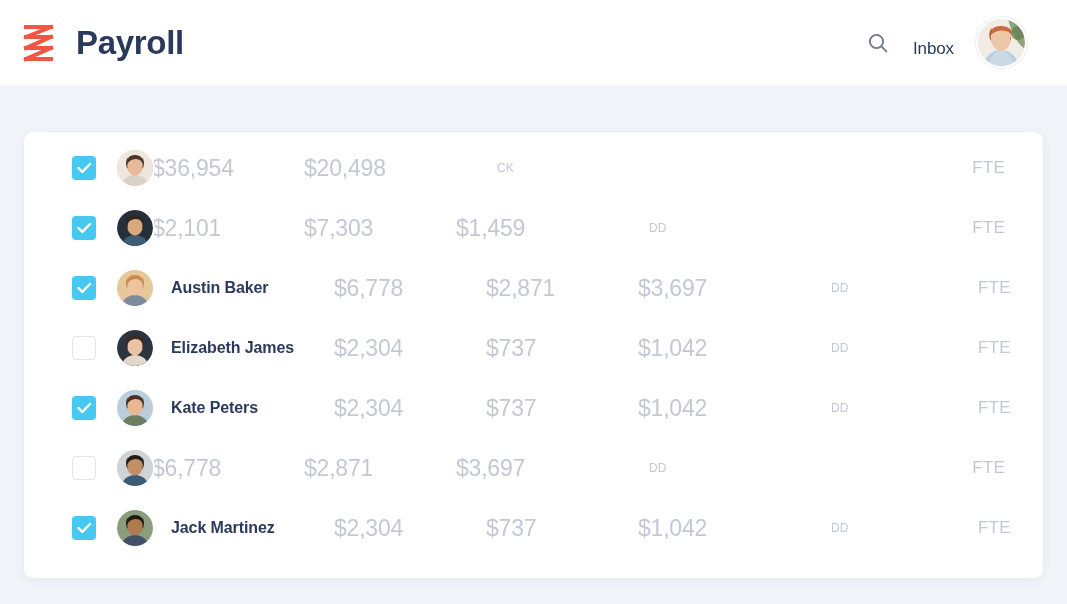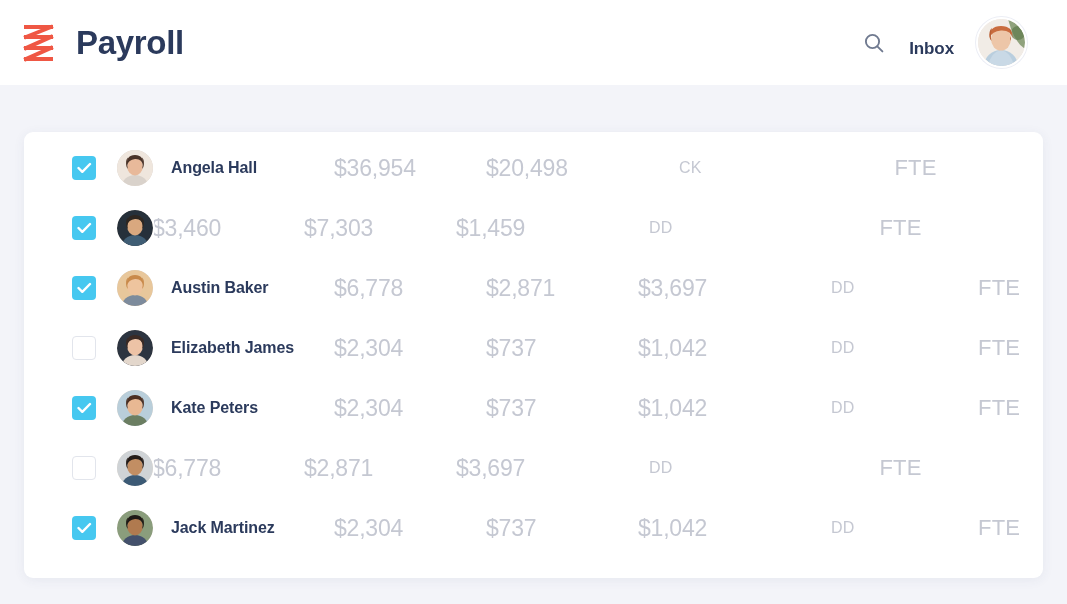--- a/index.html
+++ b/index.html
@@ -58,21 +58,21 @@
     width: 26px;
     height: 26px;
     display: flex;
     align-items: center;
     justify-content: center;
     cursor: pointer;
   }
 
   .inbox-label {
     font-size: 17px;
-    font-weight: bold;
+    font-weight: normal;
     color: #2b3a5c;
     letter-spacing: -0.1px;
     cursor: pointer;
     margin-top: 13px;
   }
 
   .header-avatar {
     width: 51px;
     height: 51px;
     border-radius: 50%;
@@ -170,29 +170,29 @@
     font-size: 23px;
     color: #c5c8d2;
     letter-spacing: -0.2px;
   }
 
   .cell-num.c3 { width: 193px; }
 
   .cell-code {
     width: 147px;
     flex: 0 0 auto;
-    font-size: 16px;
+    font-size: 12px;
     color: #c5c8d2;
     letter-spacing: 0.2px;
   }
 
   .cell-type {
     flex: 1 1 auto;
-    text-align: center;
-    font-size: 22px;
+    text-align: right;
+    font-size: 17px;
     color: #c5c8d2;
     letter-spacing: 0.2px;
   }
 </style>
 </head>
 <body>
 
 <div class="header">
 
   <div class="brand">
@@ -269,21 +269,20 @@
                 <rect width="36" height="36" fill="#efe6dd"></rect>
                 <ellipse cx="18" cy="37" rx="13.5" ry="12" fill="#d9d2cb"></ellipse>
                 <ellipse cx="18" cy="16.5" rx="7.8" ry="9" fill="#e8b99a"></ellipse>
                 <path d="M9.8 16 Q9 5 18 5 Q27 5 26.2 16 Q25 8.5 18 9 Q11.5 9.5 9.8 16 Z" fill="#4a3328"></path>
                 <path d="M9.6 17 Q8 10 11 7.5 Q9.5 14 10.8 19 Z" fill="#4a3328"></path>
                 <path d="M26.4 17 Q28 10 25 7.5 Q26.5 14 25.2 19 Z" fill="#4a3328"></path>
               </g>
             </svg>
           </span>
         </div>
-        <div class="cell-name">Angela Hall</div>
         <div class="cell-num c1">$36,954</div>
         <div class="cell-num c3">$20,498</div>
         <div class="cell-code">CK</div>
         <div class="cell-type">FTE</div>
       </div>
       <div class="row">
         <div class="cell-check">
           <div class="checkbox checked">
             <svg class="tick" width="15" height="12" viewBox="0 0 15 12">
               <polyline points="1.5,6 5.3,9.8 13,2" fill="none" stroke="#ffffff" stroke-width="2.4" stroke-linecap="round" stroke-linejoin="round"></polyline>
@@ -302,21 +301,21 @@
                 <rect width="36" height="36" fill="#26303a"></rect>
                 <ellipse cx="18" cy="37" rx="13.5" ry="12" fill="#3f5d74"></ellipse>
                 <ellipse cx="18" cy="16.5" rx="7.8" ry="9" fill="#d9a87f"></ellipse>
                 <path d="M9.8 16 Q9 5 18 5 Q27 5 26.2 16 Q25 8.5 18 9 Q11.5 9.5 9.8 16 Z" fill="#2e2620"></path>
                 <path d="M9.6 17 Q8 10 11 7.5 Q9.5 14 10.8 19 Z" fill="#2e2620"></path>
                 <path d="M26.4 17 Q28 10 25 7.5 Q26.5 14 25.2 19 Z" fill="#2e2620"></path>
               </g>
             </svg>
           </span>
         </div>
-        <div class="cell-num c1">$3,460</div>
+        <div class="cell-num c1">$2,101</div>
         <div class="cell-num c2">$7,303</div>
         <div class="cell-num c3">$1,459</div>
         <div class="cell-code">DD</div>
         <div class="cell-type">FTE</div>
       </div>
       <div class="row">
         <div class="cell-check">
           <div class="checkbox checked">
             <svg class="tick" width="15" height="12" viewBox="0 0 15 12">
               <polyline points="1.5,6 5.3,9.8 13,2" fill="none" stroke="#ffffff" stroke-width="2.4" stroke-linecap="round" stroke-linejoin="round"></polyline>

